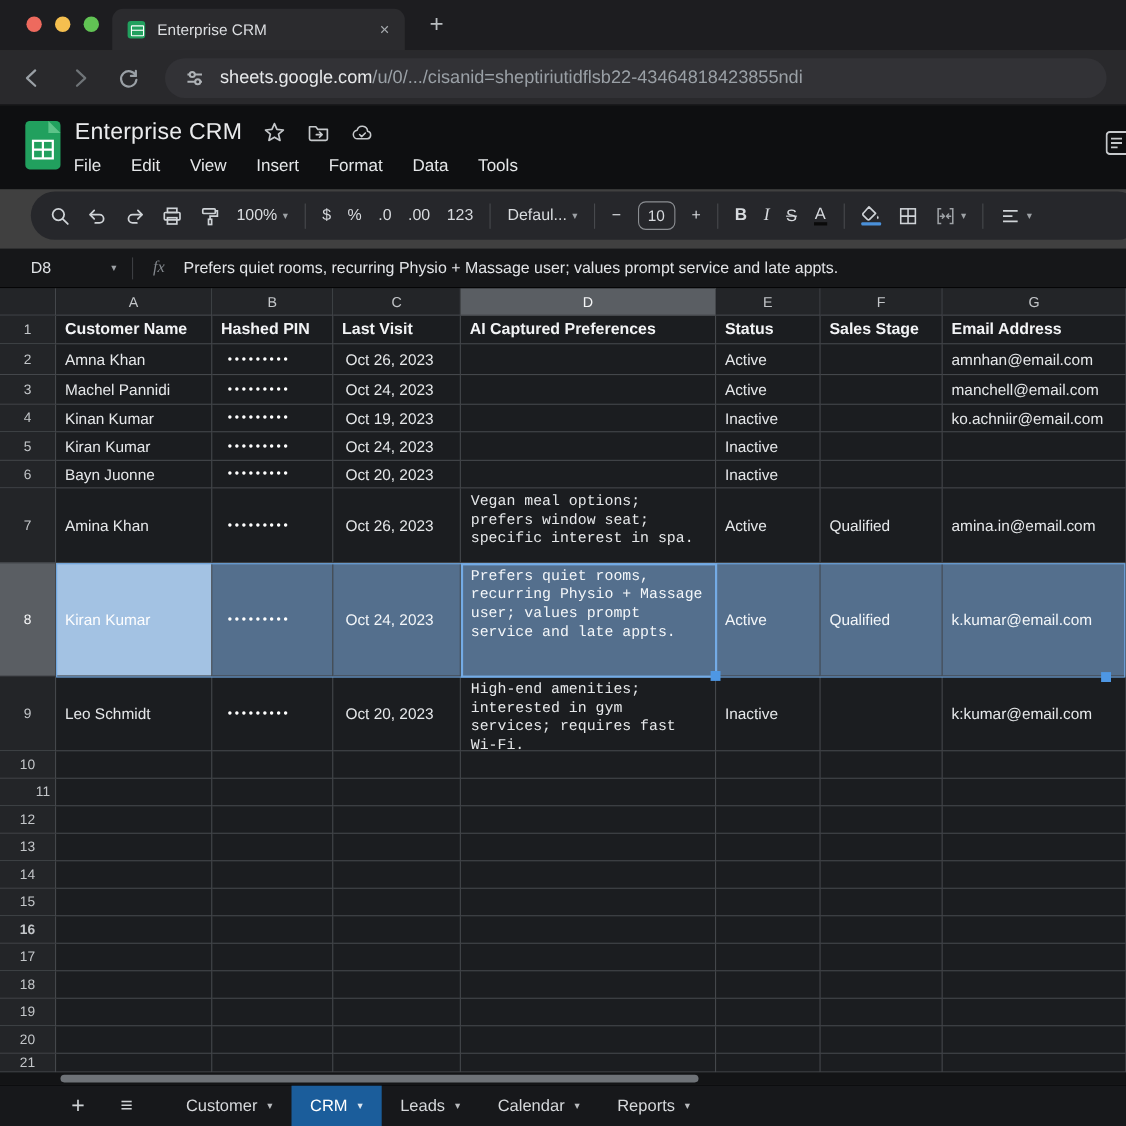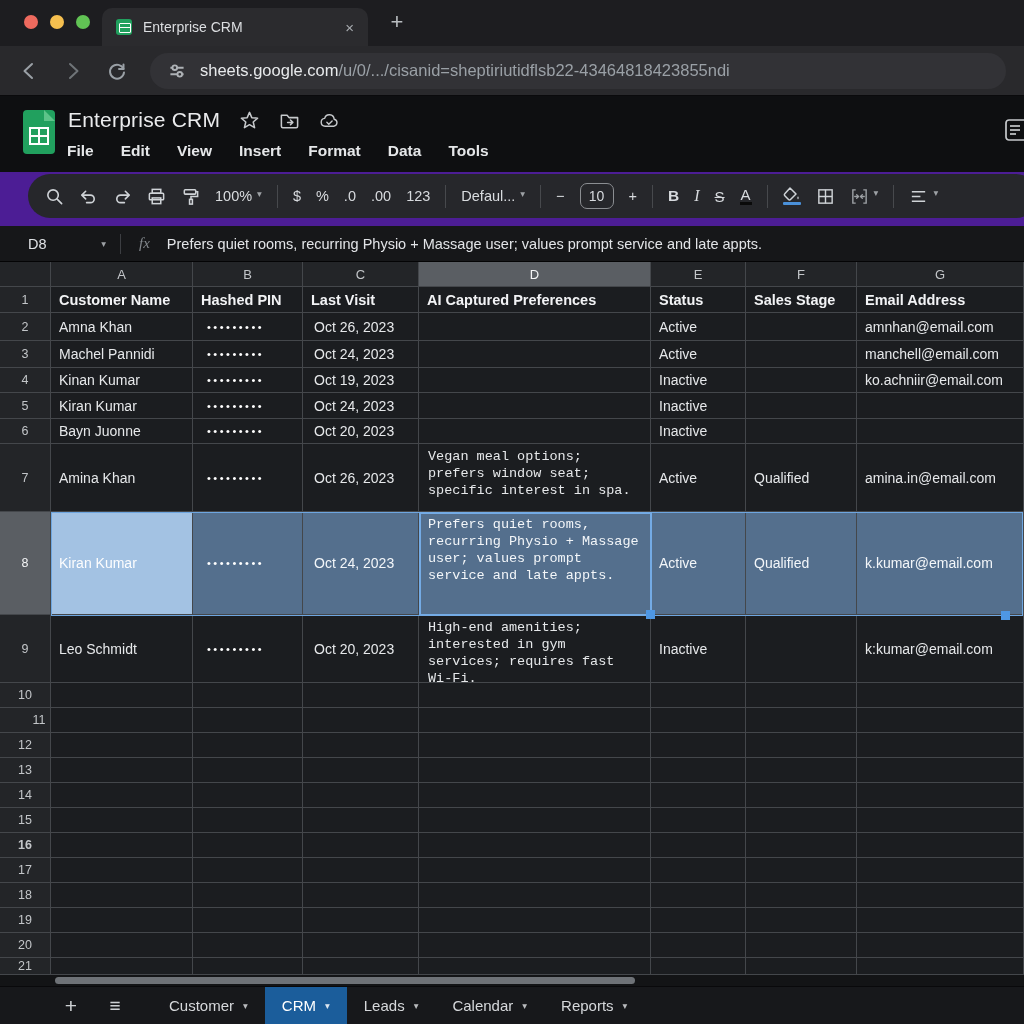--- a/index.html
+++ b/index.html
@@ -1,19 +1,19 @@
 <!DOCTYPE html>
 <html><head>
 <meta charset="utf-8">
 <style>
   * { margin:0; padding:0; box-sizing:border-box; }
   html,body { background:#000; }
   .screen {
     position:relative; width:1024px; height:1024px; overflow:hidden;
-    background:#4c1d95; font-family:"Liberation Sans","DejaVu Sans",sans-serif;
+    background:#404040; font-family:"Liberation Sans","DejaVu Sans",sans-serif;
   }
   
   .chrome-top { position:absolute; top:0; left:0; width:1024px; height:46px; background:#1d1d20; }
   .traffic { position:absolute; top:15px; left:24px; display:flex; gap:12px; }
   .dot { width:14px; height:14px; border-radius:50%; }
   .dot.r { background:#ee6a5e; } .dot.y { background:#f5bf4f; } .dot.g { background:#61c354; }
   .btab { position:absolute; left:102px; top:8px; width:266px; height:38px; background:#2b2b2e;
     border-radius:10px 10px 0 0; display:flex; align-items:center; padding:0 14px; }
   .btab .fav { width:16px; height:16px; background:#21a05e; border-radius:3px; position:relative; flex:0 0 auto; }
   .btab .fav::after { content:''; position:absolute; left:3px; top:4px; width:10px; height:8px;
@@ -30,28 +30,28 @@
     padding:0 16px; gap:12px; overflow:hidden; }
   .url-text { font-size:16.5px; color:#9aa0a6; white-space:nowrap; overflow:hidden; }
   .url-text .dom { color:#e7e9eb; }
   
   .app-header { position:absolute; top:96px; left:0; width:1024px; height:76px; background:#0e0f11; }
   .logo { position:absolute; left:22px; top:13px; }
   .title-row { position:absolute; left:68px; top:12px; display:flex; align-items:center; gap:19px; }
   .doc-title { font-size:21px; color:#eaebed; letter-spacing:.2px; }
   .hd-ic { width:21px; height:21px; }
   .menu-bar { position:absolute; left:67px; top:46px; display:flex; gap:27px; }
-  .menu-item { font-size:15.5px; color:#e5e7e9;font-weight:bold; }
+  .menu-item { font-size:15.5px; color:#e5e7e9; }
   .panel-ic { position:absolute; right:-7px; top:22px; }
   
   .toolbar { position:absolute; top:174px; left:28px; width:1010px; height:44px; background:#26272b;
     border-radius:22px; display:flex; align-items:center; padding:0 17px; gap:15px;
     color:#d7dade; font-size:14.5px; overflow:hidden; }
   .tsep { width:1px; height:23px; background:#47494d; flex:0 0 auto; }
-  .tbtn { display:flex; align-items:flex-start; gap:5px; flex:0 0 auto; }
+  .tbtn { display:flex; align-items:center; gap:5px; flex:0 0 auto; }
   .caret { font-size:9.5px; color:#9da1a5; }
   .tb-ic { width:19px; height:19px; }
   .zoom-lbl, .font-lbl { font-size:14.5px; color:#d9dcdf; }
   .size-box { width:34px; height:26px; border:1px solid #8b8e92; border-radius:7px;
     display:flex; align-items:center; justify-content:center; font-size:14px; }
   .fmt { font-size:14.5px; }
   .b { font-weight:bold; font-size:15.5px; }
   .i { font-style:italic; font-family:"Liberation Serif",serif; font-size:16px; }
   .s { text-decoration:line-through; font-size:15px; }
   .txtcolor { border-bottom:3.5px solid #0a0a0a; line-height:1.05; font-size:15px; padding:0 1px; }

